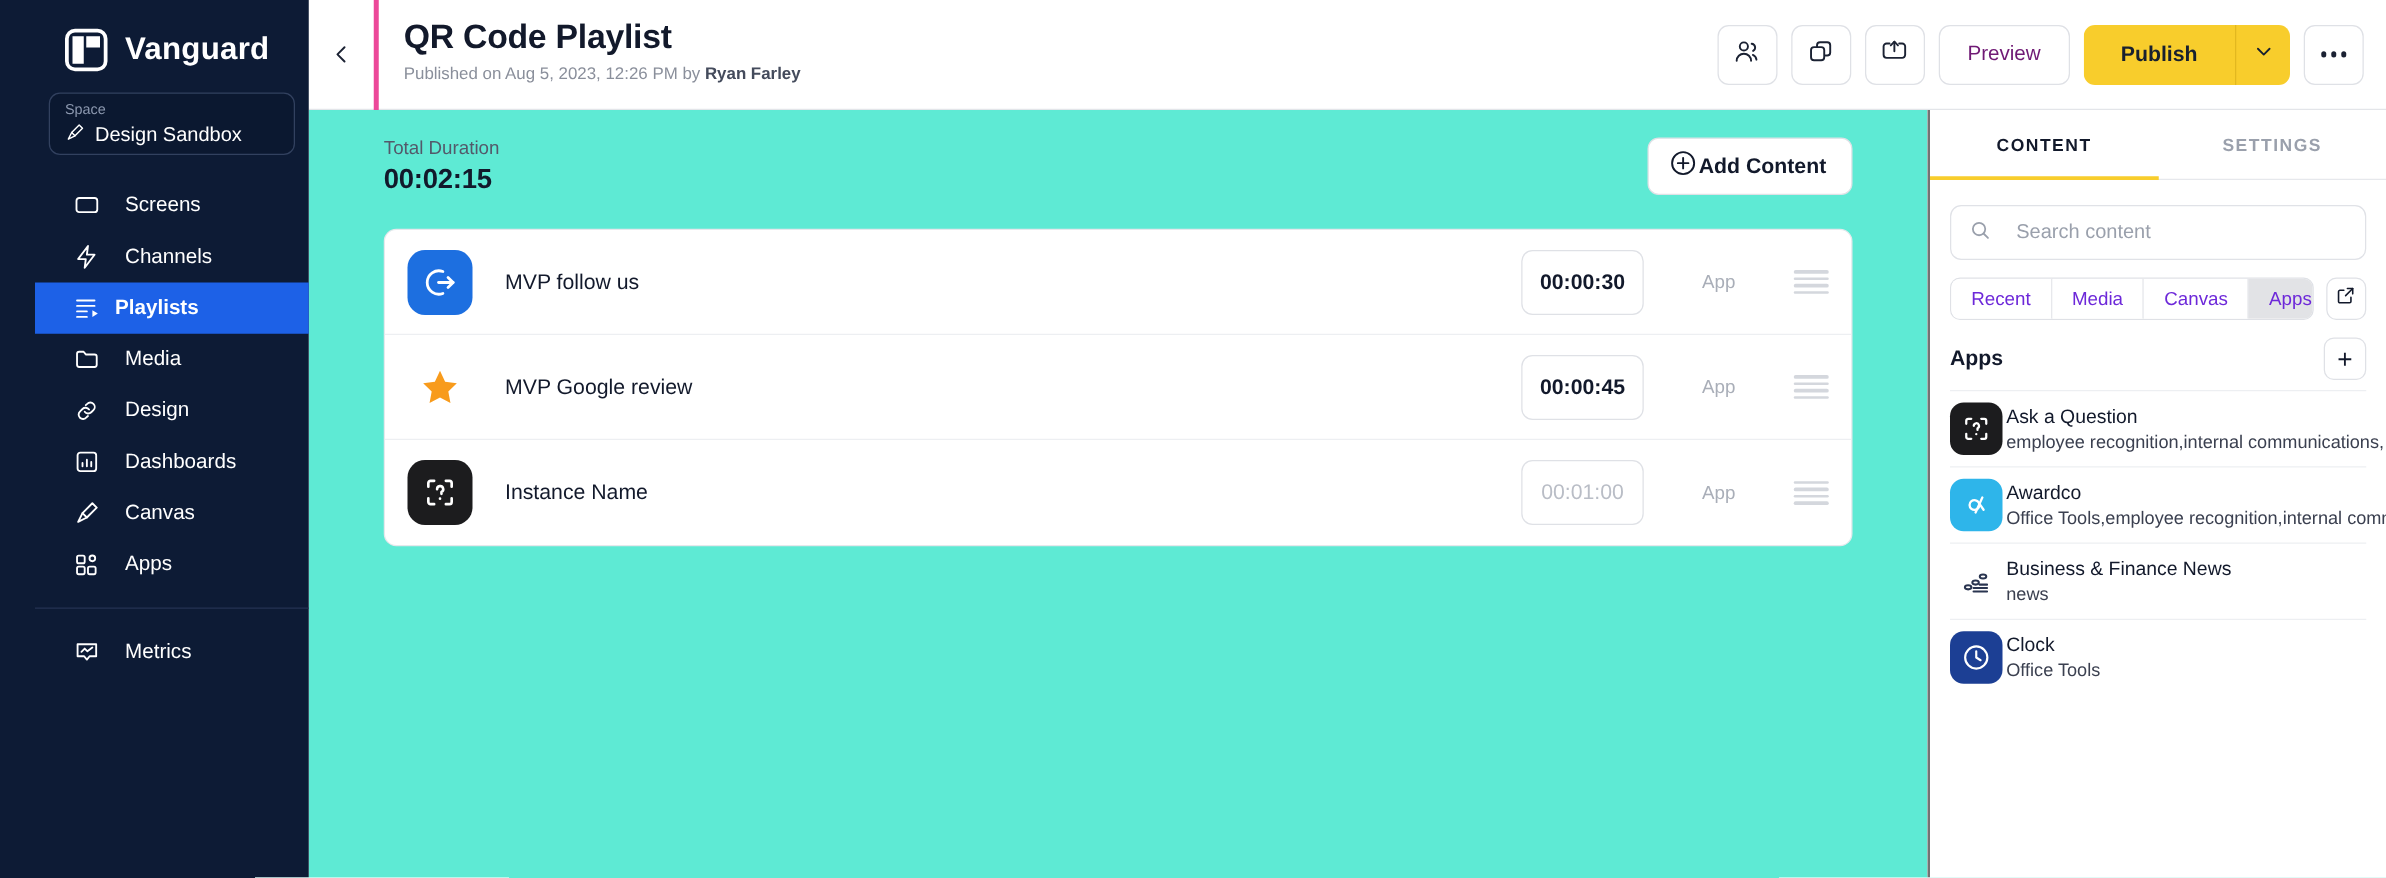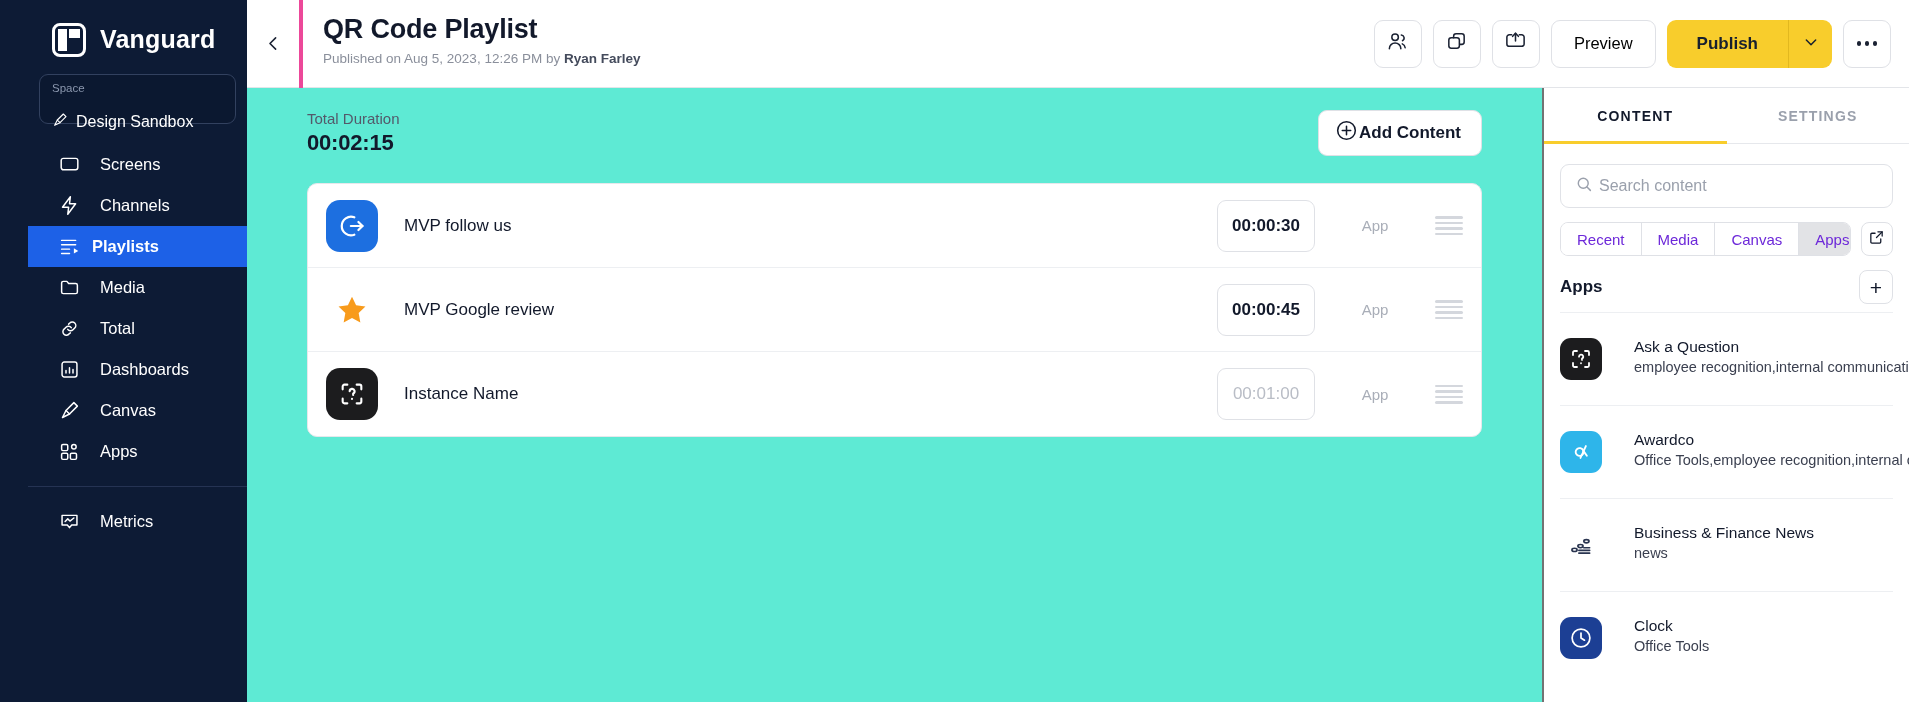--- a/index.html
+++ b/index.html
@@ -26,21 +26,21 @@
   .brand-mark::after {
     content: ""; position: absolute; left: 14px; top: 3px; width: 11px; height: 9px; background: #fff;
   }
   .brand-name { font-size: 25px; font-weight: 700; letter-spacing: .2px; }
 
   .space-box {
     margin: 12px 11px 0 11px; height: 50px; border: 1px solid #32415f; border-radius: 9px;
     background: #0B1830; padding: 6px 12px 0 12px;
   }
   .space-label { font-size: 11.5px; color: #8b97ae; line-height: 14px; }
-  .space-value { display: flex; align-items: center; gap: 8px; font-size: 16px; font-weight: 400; margin-top: 17px; }
+  .space-value { display: flex; align-items: center; gap: 8px; font-size: 16px; font-weight: 400; margin-top: 3px; }
 
   .nav { margin-top: 20px; }
   .nav-item {
     display: flex; align-items: center; gap: 20px;
     height: 41px; padding-left: 30px; font-size: 16.5px; color: #ffffff; cursor: pointer;
   }
   .nav-item.active { background: #1D61E7; font-weight: 700; gap: 12px; }
   .nav-ico { width: 22px; height: 22px; flex: 0 0 22px; display: flex; align-items: center; justify-content: center; }
   .nav-ico svg { width: 21px; height: 21px; stroke: #fff; fill: none; stroke-width: 1.7; }
   .nav-divider { height: 1px; background: #253353; margin: 14px 0 14px 0; }
@@ -63,21 +63,21 @@
   .page-sub b { color: #444b5c; font-weight: 700; }
 
   .top-actions { display: flex; align-items: center; gap: 11px; }
   .icon-btn {
     width: 48px; height: 48px; border: 1px solid #dfe1e6; border-radius: 9px; background: #fff;
     display: flex; align-items: center; justify-content: center; cursor: pointer;
   }
   .icon-btn svg { width: 23px; height: 23px; stroke: #1b2233; fill: none; stroke-width: 1.6; }
   .preview-btn {
     height: 48px; padding: 0 22px; border: 1px solid #dfe1e6; border-radius: 9px; background: #fff;
-    font-size: 16.5px; color: #000000; display: flex; align-items: center; cursor: pointer;
+    font-size: 16.5px; color: #701a75; display: flex; align-items: center; cursor: pointer;
     font-family: "Liberation Sans", sans-serif;
   }
   .publish-group { display: flex; height: 48px; border-radius: 9px; overflow: hidden; }
   .publish-btn {
     background: #F8CD2C; color: #18202f; font-size: 17px; font-weight: 700;
     padding: 0 30px; display: flex; align-items: center; cursor: pointer; border: none;
     font-family: "Liberation Sans", sans-serif;
   }
   .publish-caret {
     background: #F8CD2C; width: 44px; display: flex; align-items: center; justify-content: center;
@@ -129,21 +129,21 @@
   .tabs { display: flex; height: 56px; border-bottom: 1px solid #e6e8ec; }
   .tab {
     flex: 1 1 50%; display: flex; align-items: center; justify-content: center;
     font-size: 14px; font-weight: 700; letter-spacing: 1.2px; color: #9aa0ac; cursor: pointer; position: relative;
   }
   .tab.active { color: #12192b; }
   .tab.active::after { content: ""; position: absolute; left: 0; right: 0; bottom: -1px; height: 3px; background: #F8CD2C; }
 
   .panel-pad { padding: 20px 16px 0 16px; }
   .search-box {
-    height: 44px; border: 1px solid #e0e2e7; border-radius: 9px; display: flex; align-items: center; gap: 6px;
+    height: 44px; border: 1px solid #e0e2e7; border-radius: 9px; display: flex; align-items: center; gap: 20px;
     padding: 0 14px;
   }
   .search-box svg { width: 18px; height: 18px; stroke: #9aa0ac; fill: none; stroke-width: 1.9; flex: 0 0 18px; }
   .search-box input {
     border: none; outline: none; font-size: 16px; color: #12192b; width: 100%;
     font-family: "Liberation Sans", sans-serif; background: transparent;
   }
   .search-box input::placeholder { color: #9aa0ac; }
 
   .pill-row { display: flex; align-items: center; gap: 10px; margin-top: 14px; }
@@ -161,21 +161,21 @@
   .ext-btn svg { width: 17px; height: 17px; stroke: #12192b; fill: none; stroke-width: 1.8; }
 
   .sec-head { display: flex; align-items: center; justify-content: space-between; margin-top: 14px; }
   .sec-title { font-size: 17px; font-weight: 700; color: #12192b; }
   .plus-btn {
     width: 34px; height: 34px; border: 1px solid #dfe1e6; border-radius: 8px; background: #fff;
     display: flex; align-items: center; justify-content: center; cursor: pointer; font-size: 21px; color: #12192b; line-height: 1;
   }
 
   .app-list { margin-top: 8px; }
-  .app-item { display: flex; gap: 32px; padding: 25px 0; border-top: 1px solid #edeff2; }
+  .app-item { display: flex; align-items: center; gap: 3px; padding: 9px 0; border-top: 1px solid #edeff2; }
   .app-item:first-child { border-top: 1px solid #edeff2; }
   .a-ico { width: 42px; height: 42px; border-radius: 11px; flex: 0 0 42px; display: flex; align-items: center; justify-content: center; }
   .a-ico.dark { background: #1C1C1E; }
   .a-ico.cyan { background: #2EB5EA; }
   .a-ico.navy { background: #1C3F94; }
   .a-ico.none { background: transparent; }
   .a-txt { min-width: 0; }
   .a-title { font-size: 15.5px; color: #12192b; white-space: nowrap; }
   .a-sub { font-size: 14.5px; color: #3b4050; white-space: nowrap; margin-top: 3px; }
 </style>
@@ -237,21 +237,21 @@
         </span>
         <span>Media</span>
       </div>
       <div class="nav-item">
         <span class="nav-ico">
           <svg viewBox="0 0 24 24" stroke-linecap="round" stroke-linejoin="round">
               <path d="M10 13a4 4 0 006 .5l2-2a4 4 0 10-5.7-5.7L11 7"></path>
               <path d="M14 11a4 4 0 00-6-.5l-2 2A4 4 0 1011.7 18L13 17"></path>
             </svg>
         </span>
-        <span>Total</span>
+        <span>Design</span>
       </div>
       <div class="nav-item">
         <span class="nav-ico">
           <svg viewBox="0 0 24 24" stroke-linecap="round" stroke-linejoin="round">
               <rect x="3.5" y="3.5" width="17" height="17" rx="2.5"></rect>
               <path d="M8 16v-3M12 16v-6M16 16v-4"></path>
             </svg>
         </span>
         <span>Dashboards</span>
       </div>

